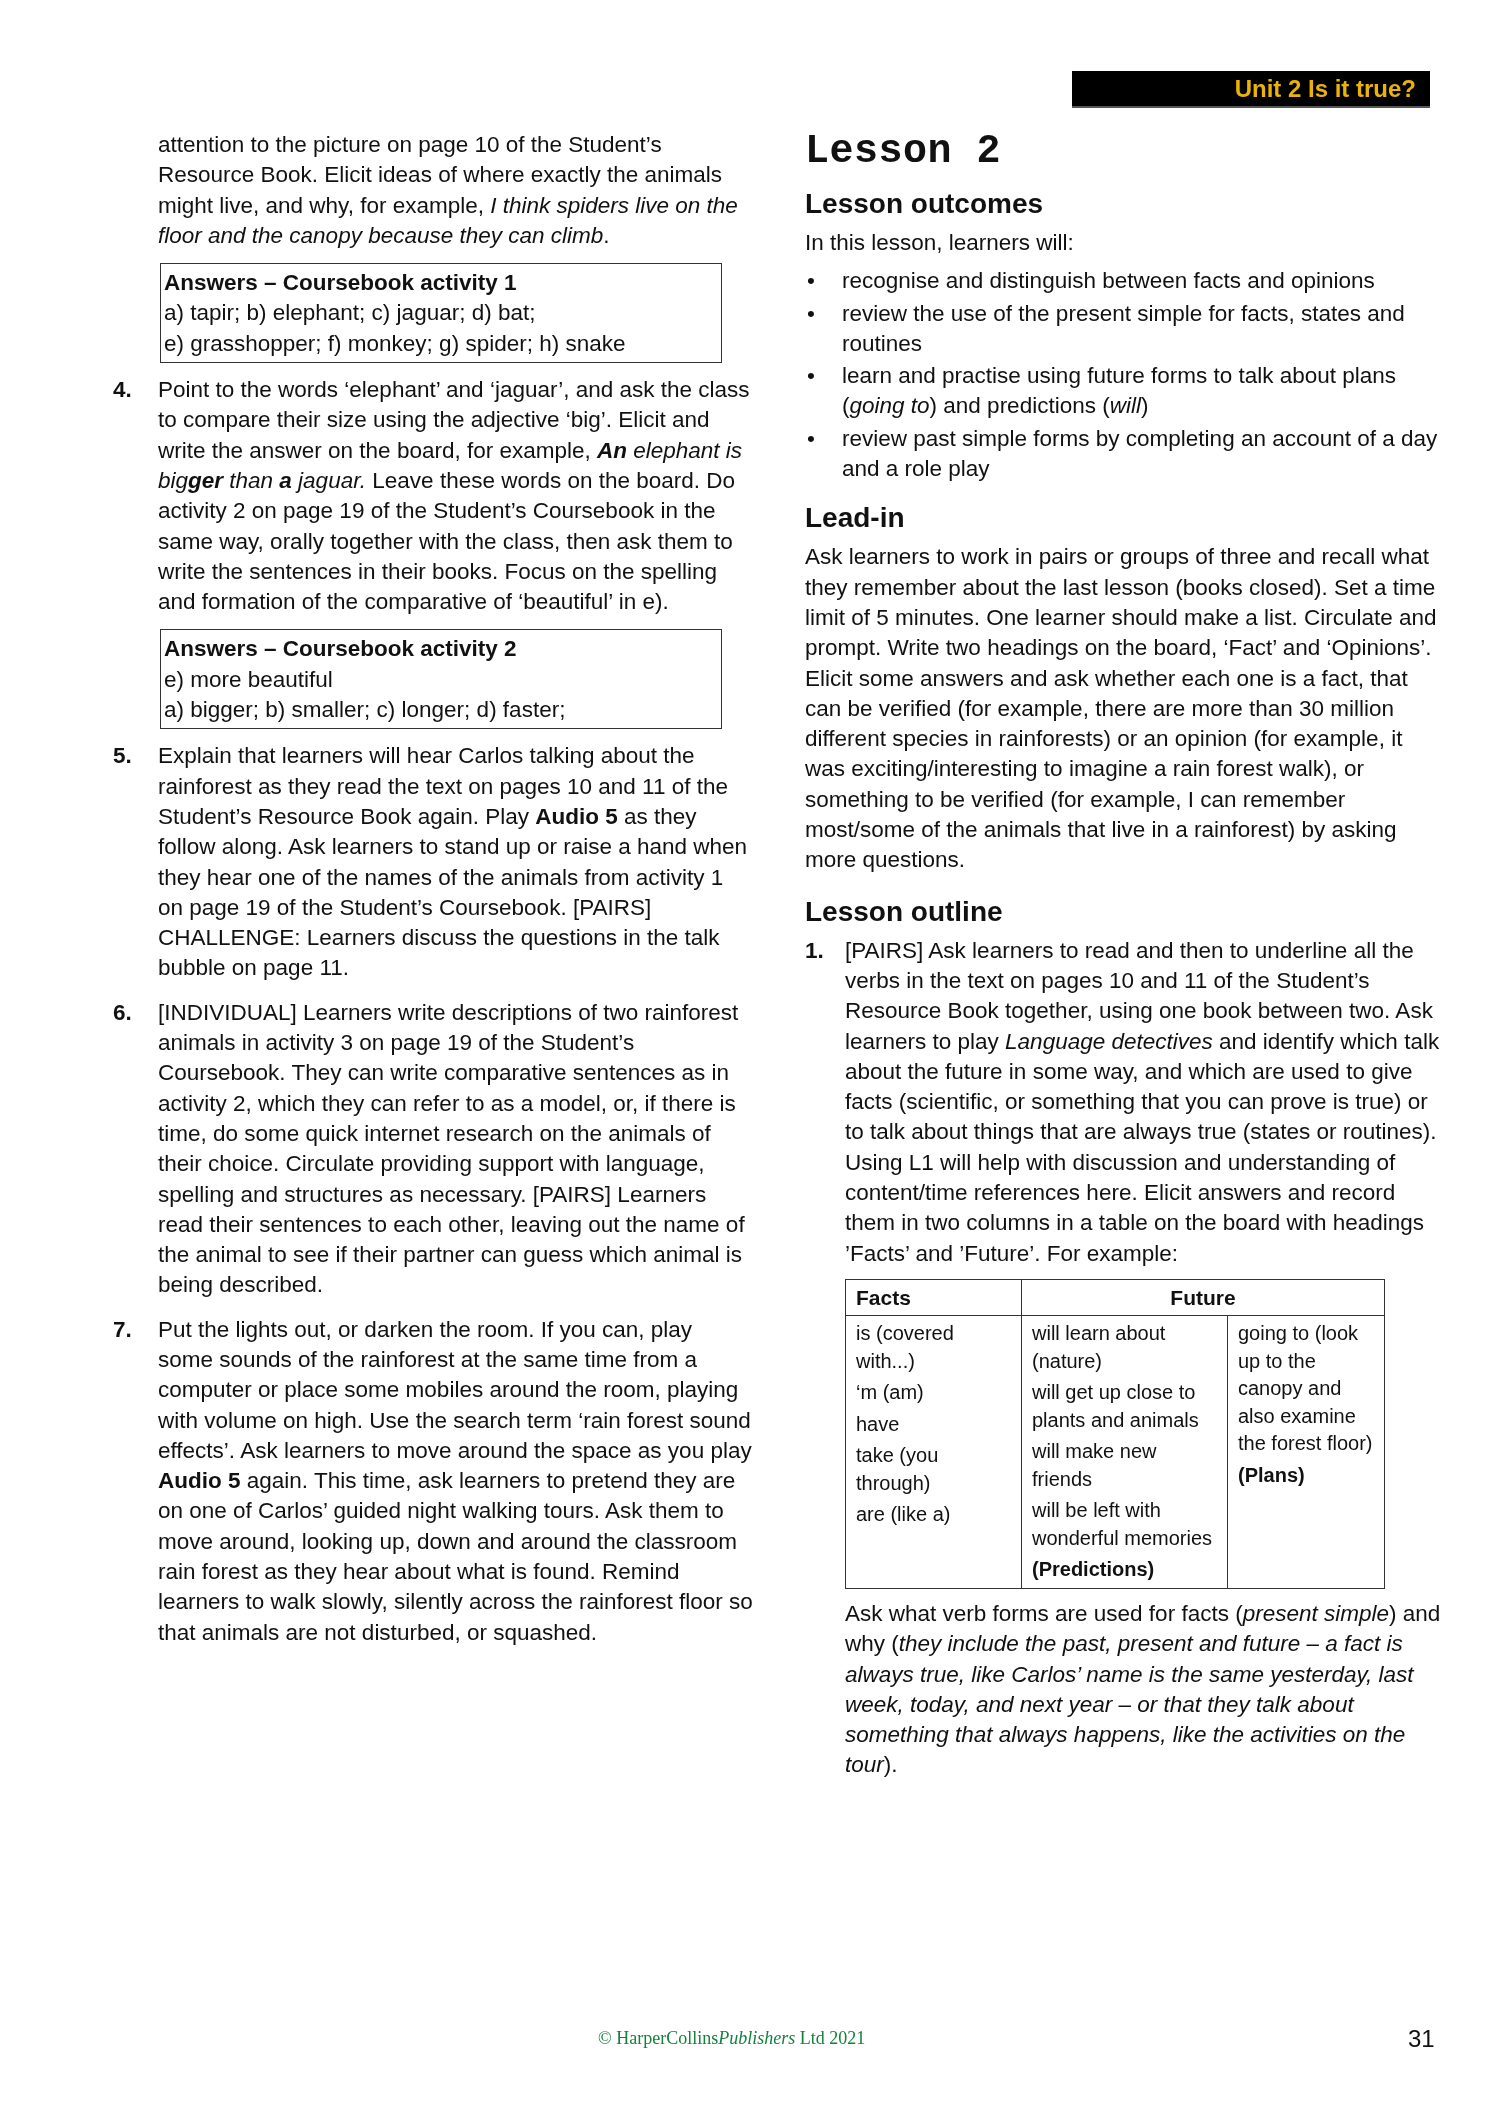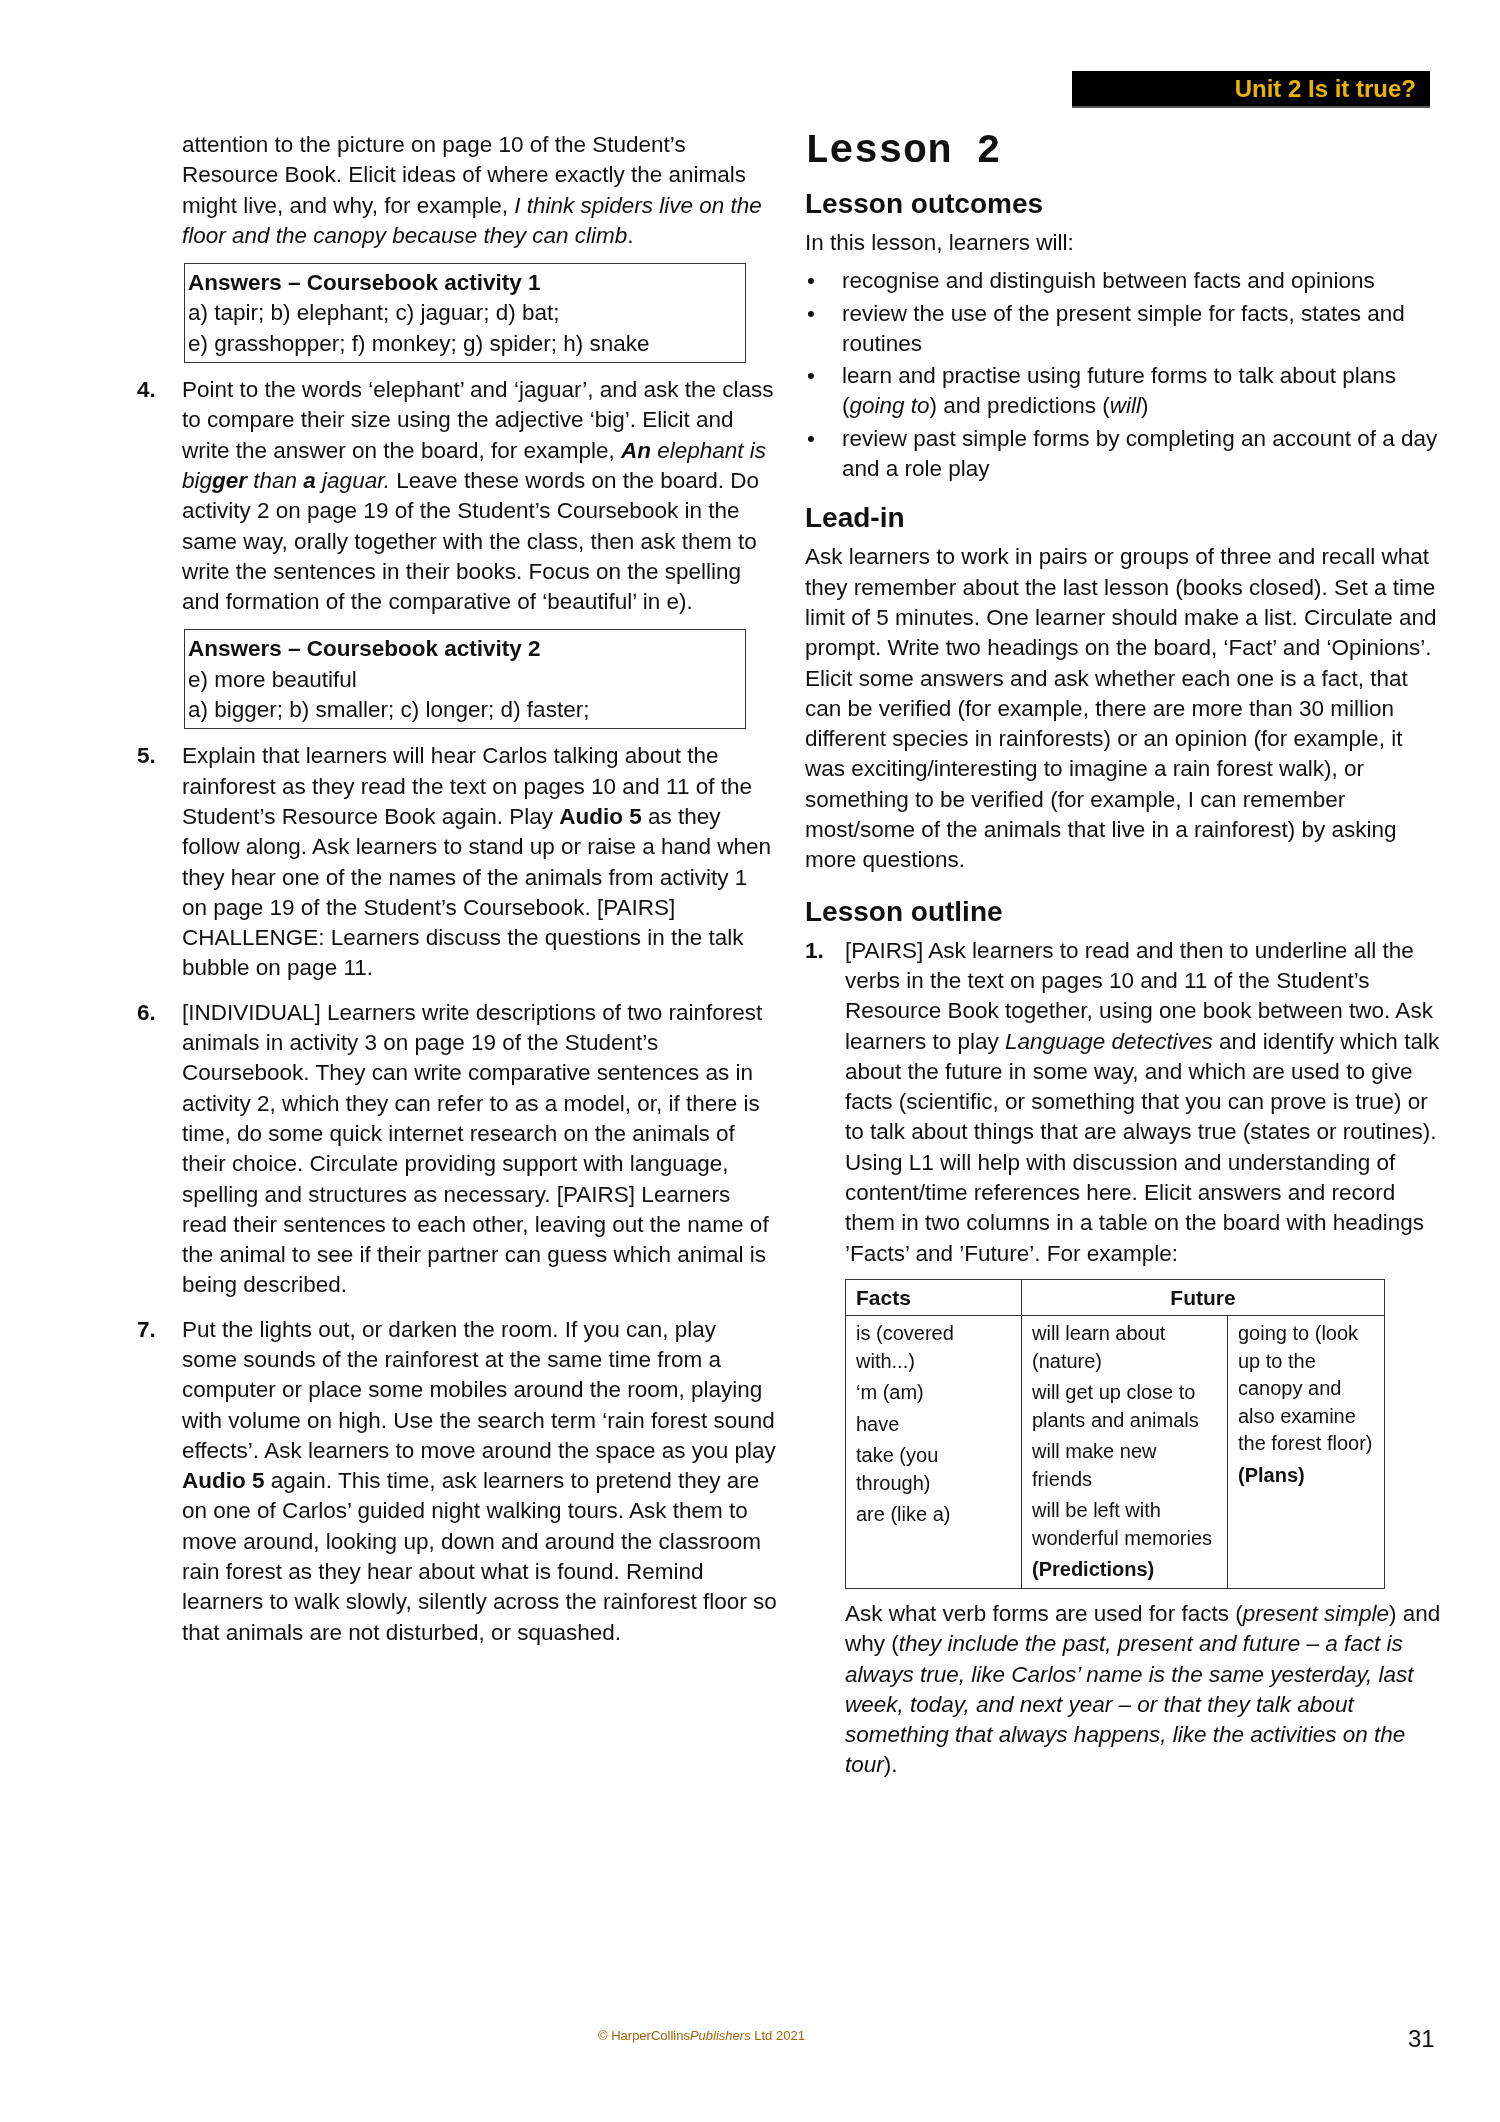--- a/index.html
+++ b/index.html
@@ -3,21 +3,21 @@
 <meta charset="utf-8">
 <style>
   html, body { margin: 0; padding: 0; background: #ffffff; }
   body { width: 1500px; height: 2122px; position: relative; overflow: hidden;
          font-family: "Liberation Sans", sans-serif; color: #111; }
   .header-bar { position: absolute; left: 1072px; top: 71px; width: 358px; height: 37px;
                 background: #000; color: #eab308; font-weight: bold; font-size: 24px;
                 display: flex; align-items: center; justify-content: flex-end;
                 padding-right: 14px; box-sizing: border-box; border-bottom: 2px solid #555; }
   .col { position: absolute; font-size: 22.5px; line-height: 30.3px; }
-  .col-left { left: 113px; top: 130px; width: 640px; margin-left: 24px; }
+  .col-left { left: 113px; top: 130px; width: 640px; }
   .col-right { left: 805px; top: 130px; width: 640px; }
   p { margin: 0; }
   .indent { padding-left: 45px; }
   .ans-box { margin: 12px 0 12px 47px; border: 1.5px solid #333; padding: 4px 10px 3px 3px;
              width: 562px; box-sizing: border-box; }
   .ans-title { font-weight: bold; }
   .num-item { display: flex; margin-top: 6px; }
   .num { width: 45px; flex: none; font-weight: bold; }
   .num-body { flex: 1; }
   h1.lesson-title { font-family: Liberation Mono, monospace; font-size: 40px; font-weight: bold;
@@ -25,21 +25,21 @@
   h2 { font-size: 28px; font-weight: bold; margin: 10px 0 6px 0; line-height: 36px; }
   .bullets { list-style: none; margin: 8px 0 0 0; padding: 0; }
   .bullets li { display: flex; margin-bottom: 2px; }
   .bullet { width: 35px; flex: none; padding-left: 2px; }
   .facts-table { border-collapse: collapse; margin: 10px 0 10px 0; width: 540px; font-size: 20px; line-height: 27.5px; }
   .facts-table th, .facts-table td { border: 1.5px solid #333; vertical-align: top; padding: 4px 10px; text-align: left; }
   .facts-table th { font-weight: bold; font-size: 21px; }
   .facts-table th.center { text-align: center; }
   .cell-line { margin-bottom: 4px; }
   .cell-label { font-weight: bold; }
-  .footer-copy { position: absolute; left: 598px; top: 2028px; font-size: 13px; color: #a16207; }
+  .footer-copy { position: absolute; left: 598px; top: 2028px; font-size: 18px; color: #15803d; font-family: Liberation Serif, serif; }
   .page-num { position: absolute; left: 1408px; top: 2025px; font-size: 24px; color: #111; }
   i { font-style: italic; }
   b { font-weight: bold; }
 </style>
 </head>
 <body>
 
 <div class="header-bar">
   <span>Unit 2  Is it true?</span>
 </div>

